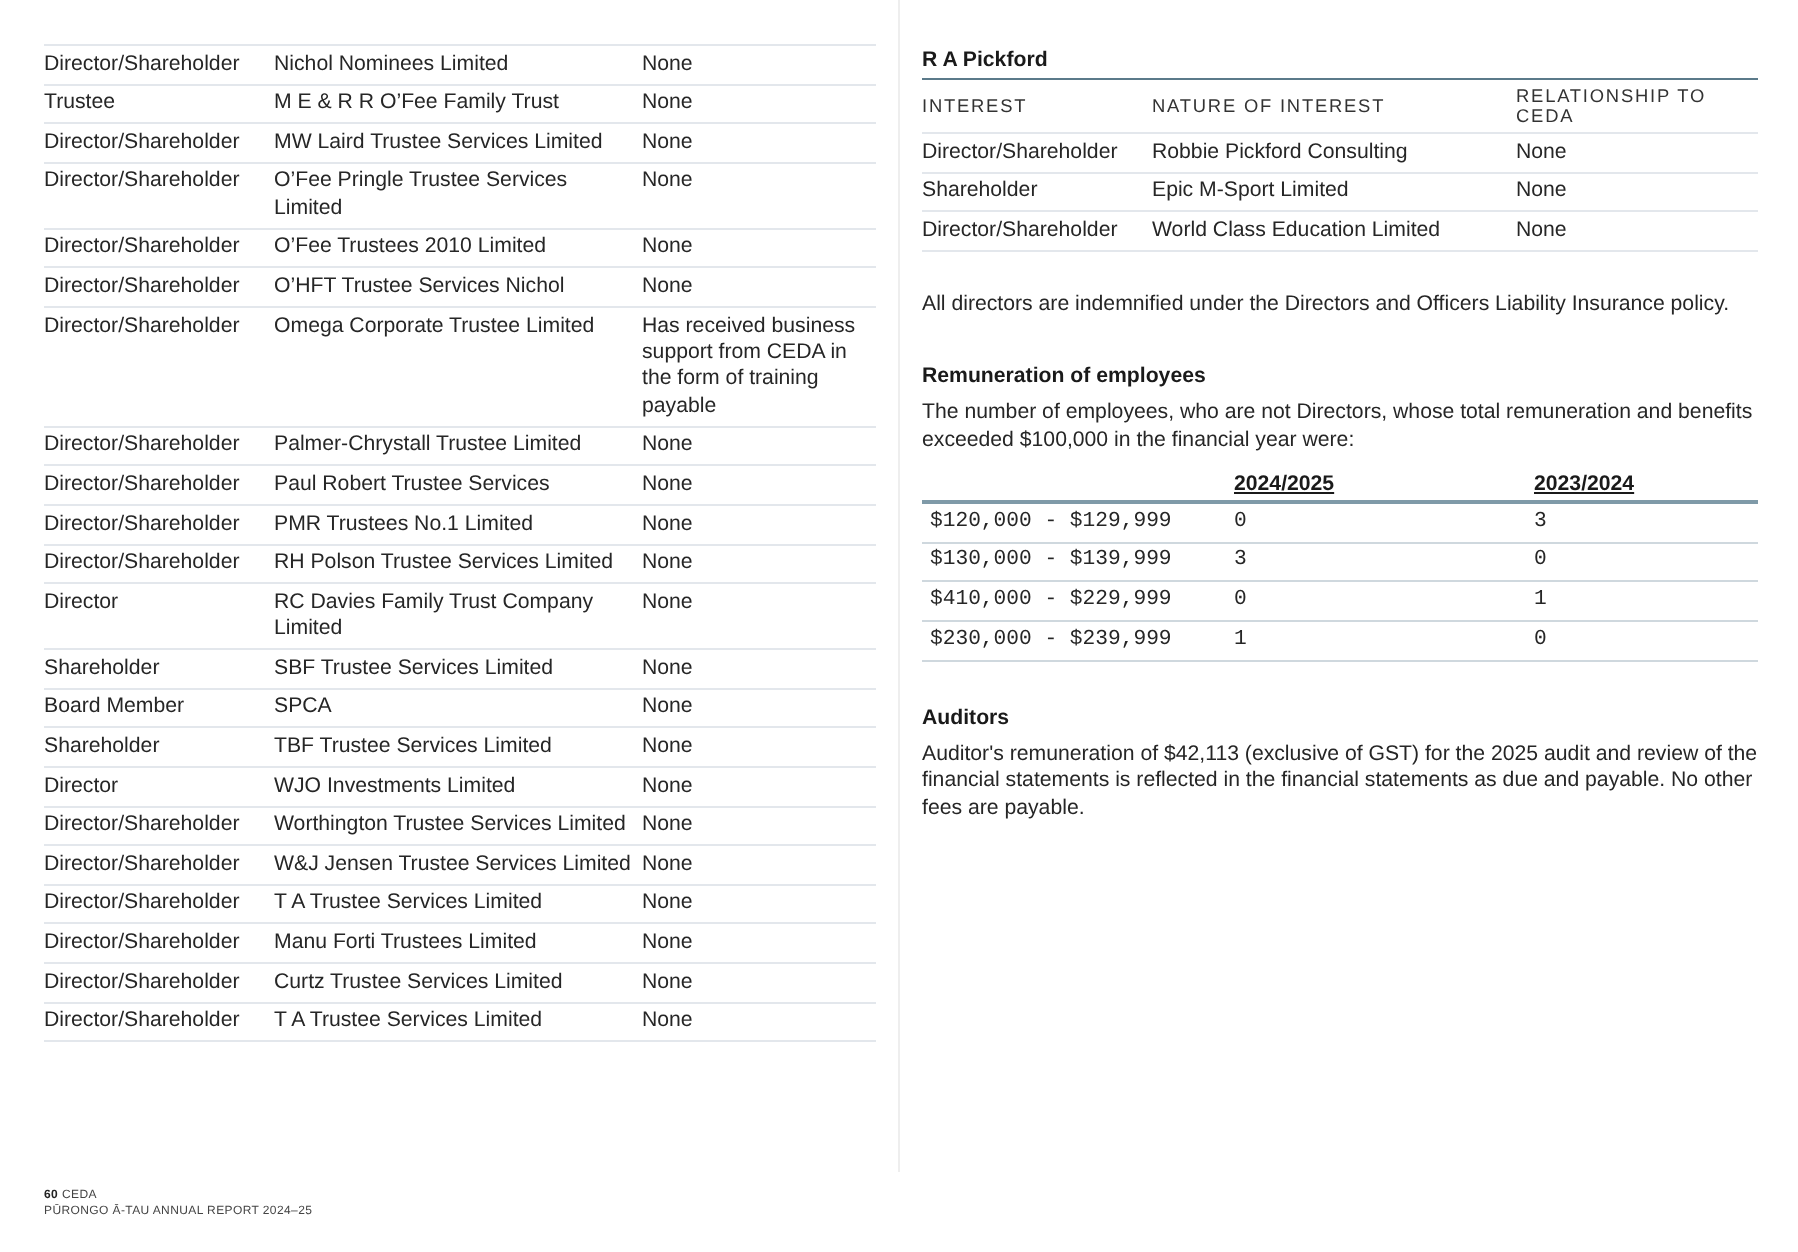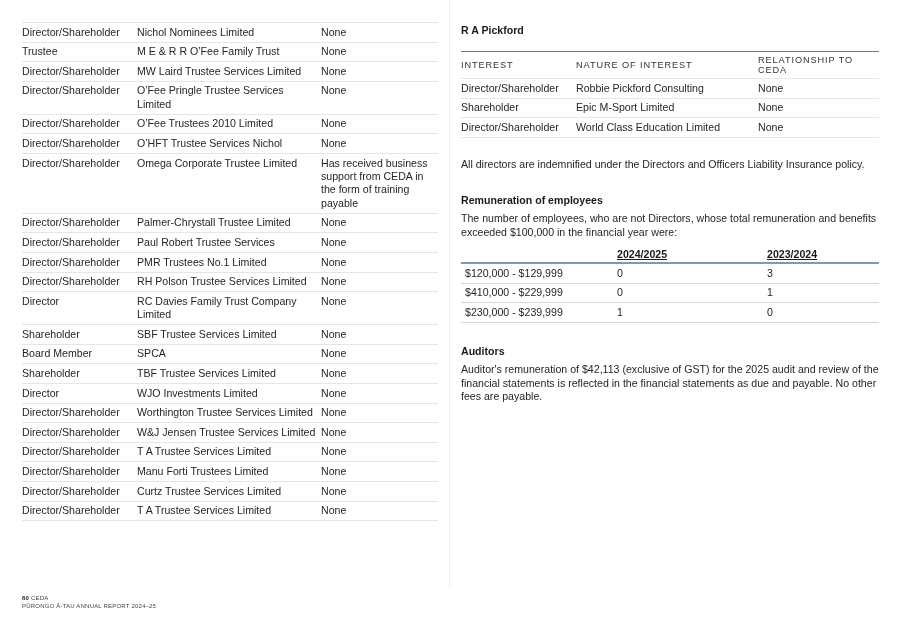--- a/index.html
+++ b/index.html
@@ -52,21 +52,21 @@
     }
     .interests-table td.c1 { width: 115px; }
     .interests-table td.c2 { width: 182px; padding-right: 2px; }
     .interests-table td.c3 { }
 
     .person-title {
       font-weight: bold;
       font-size: 10.6px;
       line-height: 13px;
       margin: 0;
-      padding-bottom: 14px;
+      padding-bottom: 2px;
       border-bottom: 1.5px solid #5b7a8a;
       color: #1a1a1a;
     }
     .pickford-table th {
       font-size: 9.2px;
       font-weight: normal;
       letter-spacing: 0.9px;
       text-align: left;
       padding: 3px 0 3px 0;
       border-bottom: 1px solid #e3e7ec;
@@ -112,20 +112,21 @@
       border-bottom: 2px solid #7f9aa8;
       color: #1a1a1a;
       text-decoration: underline;
     }
     .rem-table td {
       font-size: 10.6px;
       line-height: 13.4px;
       padding: 2.6px 0 2.6px 0;
       border-bottom: 1px solid #cfd8de;
       color: #262626;
+      font-family: Liberation Mono, monospace;
     }
     .rem-table .c1 { width: 152px; padding-left: 4px; }
     .rem-table .c2 { width: 150px; }
 
     .aud-heading { margin-top: 22px !important; }
     .p-aud { margin-top: 5px !important; }
 
     .footer {
       position: absolute;
       left: 22px;
@@ -301,20 +302,25 @@
         <th class="c3">2023/2024</th>
       </tr>
     </thead>
     <tbody id="rem-body">
         <tr>
           <td class="c1">$120,000 - $129,999</td>
           <td class="c2">0</td>
           <td class="c3">3</td>
         </tr>
         <tr>
+          <td class="c1">$130,000 - $139,999</td>
+          <td class="c2">3</td>
+          <td class="c3">0</td>
+        </tr>
+        <tr>
           <td class="c1">$410,000 - $229,999</td>
           <td class="c2">0</td>
           <td class="c3">1</td>
         </tr>
         <tr>
           <td class="c1">$230,000 - $239,999</td>
           <td class="c2">1</td>
           <td class="c3">0</td>
         </tr>
       </tbody>

